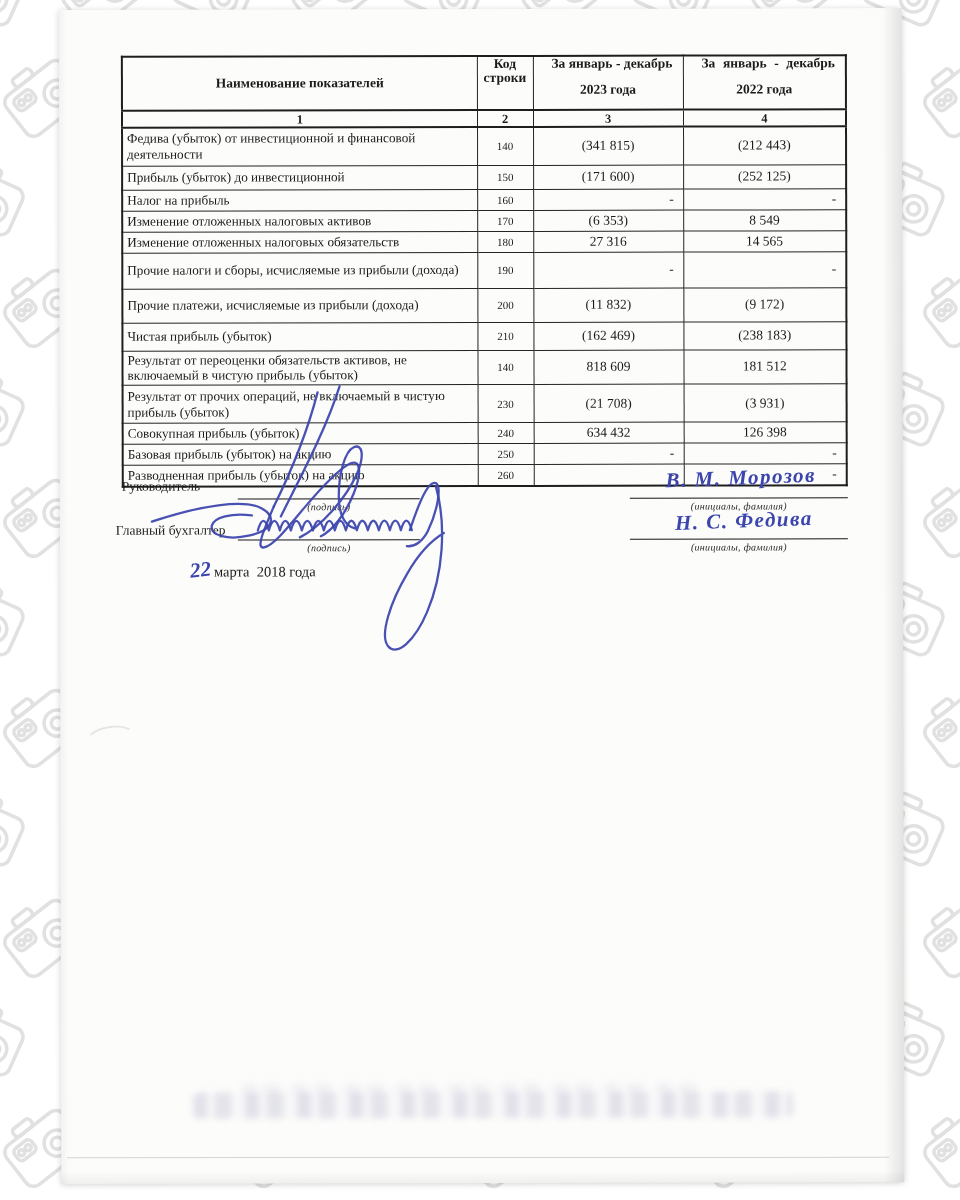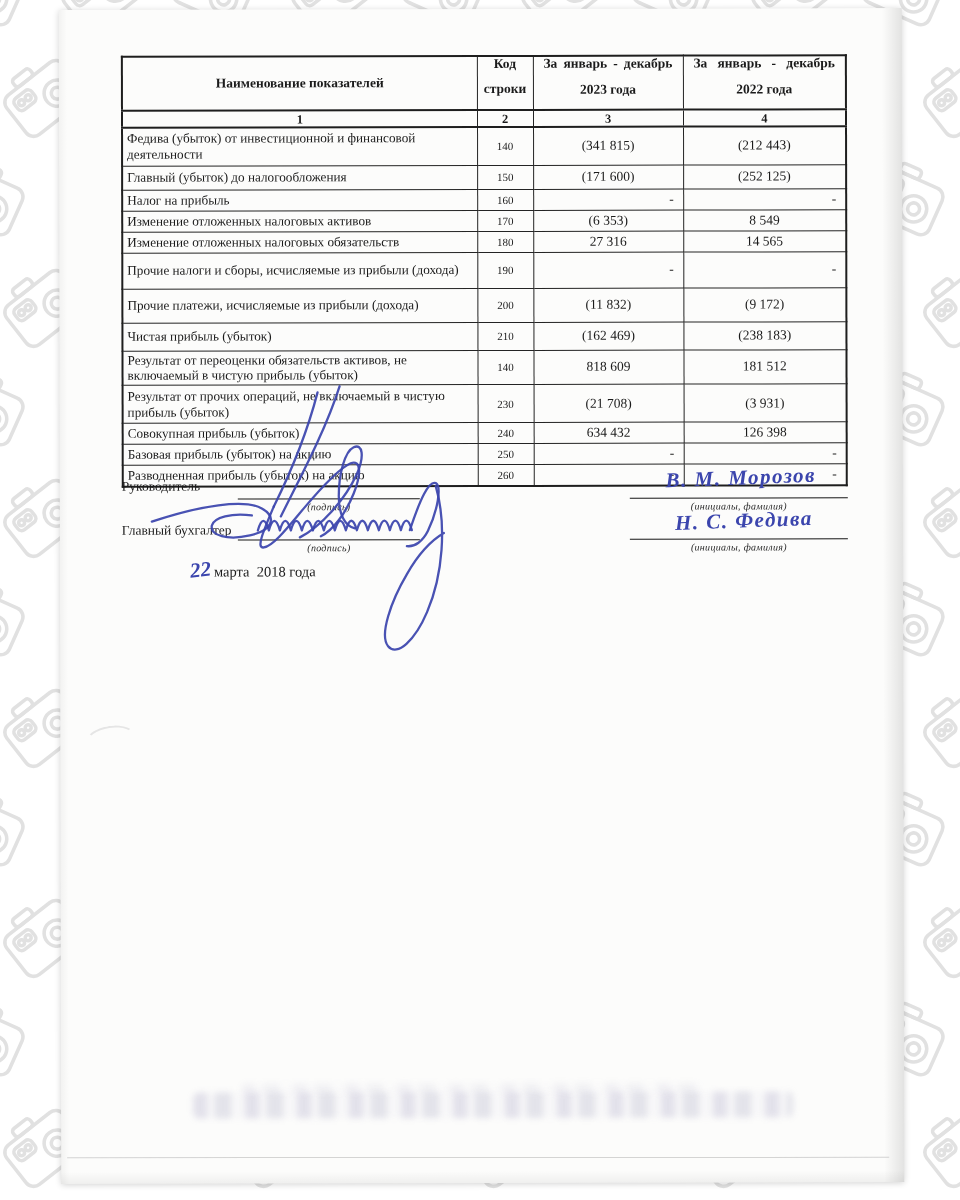--- a/index.html
+++ b/index.html
@@ -27,22 +27,22 @@
     position:absolute;left:62px;top:46px;width:724px;
     border-collapse:collapse;table-layout:fixed;
     border:2px solid #1e1e1e;
     color:#1b1b1b;
   }
   table.fin td, table.fin th{border:1px solid #242424;overflow:hidden;}
   tr.hdr th{height:52px;font-weight:bold;font-size:13.5px;vertical-align:middle;padding:0;border-bottom:2px solid #1e1e1e;}
   .hdr-two{display:flex;flex-direction:column;justify-content:flex-start;height:100%;}
   .hdr-two .l1{line-height:1;}
   .hdr-two .l2{line-height:1;margin-top:12px;}
-  .code-hdr .l2{margin-top:11px;}
-  .justline{display:flex;justify-content:space-between;padding:0 10px;}
+  .code-hdr .l2{margin-top:0;}
+  .justline{display:flex;justify-content:space-between;padding:0 10px;margin-left:8px;}
   tr.nums td{height:15px;padding:0;text-align:center;font-weight:bold;font-size:12.5px;line-height:14px;border-bottom:2px solid #1e1e1e;}
   td.nm{font-size:13.2px;line-height:1.2;padding:1px 2px 1px 4px;vertical-align:middle;text-align:left;}
   td.cd{font-size:11px;text-align:center;vertical-align:middle;padding:4px;}
   td.vl{font-size:13.5px;text-align:center;vertical-align:middle;padding:0;}
   td.vl.dash{text-align:right;padding-right:9px;}
   
   .abs{position:absolute;}
   .lbl{font-size:13.5px;color:#1b1b1b;}
   .sigline{border-top:1.6px solid #161616;height:0;}
   .cap{font-size:10px;font-style:italic;text-align:center;color:#2a2a2a;letter-spacing:.3px;}
@@ -285,21 +285,21 @@
       </tr>
     </tbody>
     <tbody id="rows-body">
         <tr style="height: 38px;">
           <td class="nm">Федива (убыток) от инвестиционной и финансовой деятельности</td>
           <td class="cd">140</td>
           <td class="vl">(341 815)</td>
           <td class="vl">(212 443)</td>
         </tr>
         <tr style="height: 24px;">
-          <td class="nm">Главный (убыток) до налогообложения</td>
+          <td class="nm">Прибыль (убыток) до инвестиционной</td>
           <td class="cd">150</td>
           <td class="vl">(171 600)</td>
           <td class="vl">(252 125)</td>
         </tr>
         <tr style="height: 19px;">
           <td class="nm">Налог на прибыль</td>
           <td class="cd">160</td>
           <td class="vl dash">-</td>
           <td class="vl dash">-</td>
         </tr>
@@ -367,21 +367,21 @@
   </table>
 
   <div class="abs lbl" style="left:62px;top:469px;">Руководитель</div>
   <div class="abs sigline" style="left:178px;top:489px;width:182px;"></div>
   <div class="abs cap" style="left:178px;top:492px;width:182px;">(подпись)</div>
 
   <div class="abs hand" style="left:572px;top:457px;width:218px;">В. М. Морозов</div>
   <div class="abs sigline" style="left:570px;top:489px;width:218px;"></div>
   <div class="abs cap" style="left:570px;top:492px;width:218px;">(инициалы, фамилия)</div>
 
-  <div class="abs lbl" style="left:62px;top:513px;">Главный бухгалтер</div>
+  <div class="abs lbl" style="left:56px;top:513px;">Главный бухгалтер</div>
   <div class="abs sigline" style="left:178px;top:530px;width:182px;"></div>
   <div class="abs cap" style="left:178px;top:533px;width:182px;">(подпись)</div>
 
   <div class="abs hand" style="left:575px;top:500px;width:218px;">Н. С. Федива</div>
   <div class="abs sigline" style="left:570px;top:530px;width:218px;"></div>
   <div class="abs cap" style="left:570px;top:533px;width:218px;">(инициалы, фамилия)</div>
 
   <div class="abs" style="left:130px;top:548px;">
     <span class="date-day">22</span><span class="date-rest">марта  2018 года</span>
   </div>

